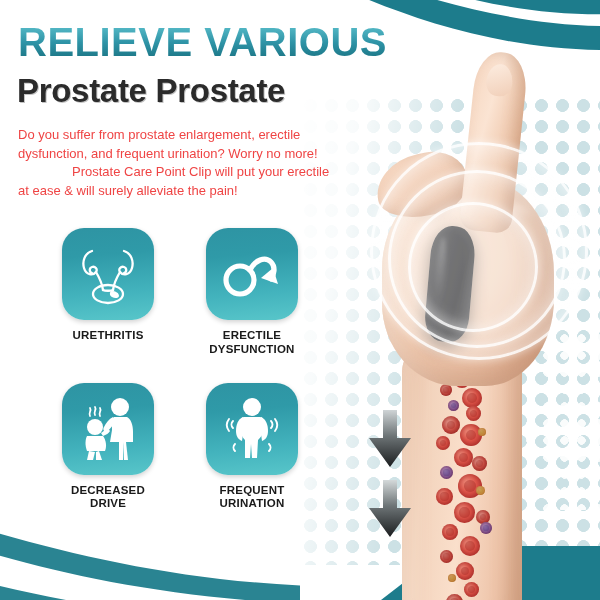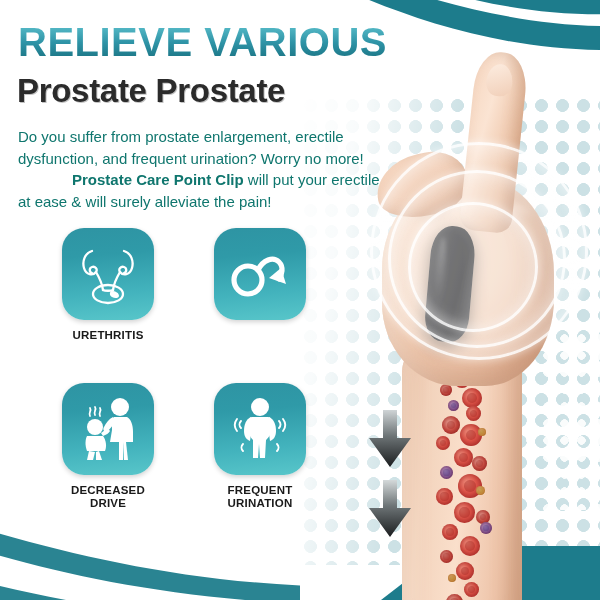--- a/index.html
+++ b/index.html
@@ -173,31 +173,31 @@
     color:rgba(20,80,92,.28);white-space:nowrap;z-index:-1;
   }
   .subhead{
     position:absolute;left:17px;top:74px;
     font-size:33px;font-weight:bold;color:#2b2b2b;
     letter-spacing:-.3px;line-height:1;white-space:nowrap;
     text-shadow:1px 1px 0 rgba(120,120,120,.45);
   }
   .body-copy{
     position:absolute;left:18px;top:126px;width:362px;
-    font-size:15px;line-height:1.44;color:#0f766e;
+    font-size:13px;line-height:1.44;color:#ef4444;
   }
   .body-copy .indent{display:inline-block;width:54px;}
-  .body-copy b{font-weight:bold;text-align:right;}
+  .body-copy b{font-weight:normal;text-align:right;}
 
   
   .cards{
     position:absolute;left:50px;top:228px;
     width:268px;
   }
-  .card-row{display:flex;gap:36px;}
+  .card-row{display:flex;gap:28px;}
   .card-cell{width:116px;text-align:center;}
   .card-tile{
     width:92px;height:92px;margin:0 auto;
     border-radius:22px;
     background:linear-gradient(175deg,#2e94a3 0%,#2f9aa8 30%,#43b3bd 70%,#58c6ca 100%);
     box-shadow:0 2px 5px rgba(0,0,0,.18);
     display:flex;align-items:center;justify-content:center;
   }
   .card-label{
     margin-top:9px;
@@ -351,20 +351,24 @@
       <div class="card-cell">
         <div class="card-tile">
           <svg width="62" height="52" viewBox="0 0 62 52">
             <g fill="none" stroke="#ffffff" stroke-width="5.2" stroke-linecap="round" stroke-linejoin="round">
               <circle cx="19" cy="32" r="14"></circle>
               <path d="M29,22 C34,12 44,8 50,14 C55,19 53,27 50,31"></path>
             </g>
             <path d="M57,36 L40,30 L52,20 Z" fill="#ffffff"></path>
           </svg>
         </div>
+        <div class="card-label">
+          <span>ERECTILE</span><br>
+          <span>DYSFUNCTION</span>
+        </div>
       </div>
 
     </div>
 
     <div class="row-gap"></div>
 
     <div class="card-row">
 
       <div class="card-cell">
         <div class="card-tile">

